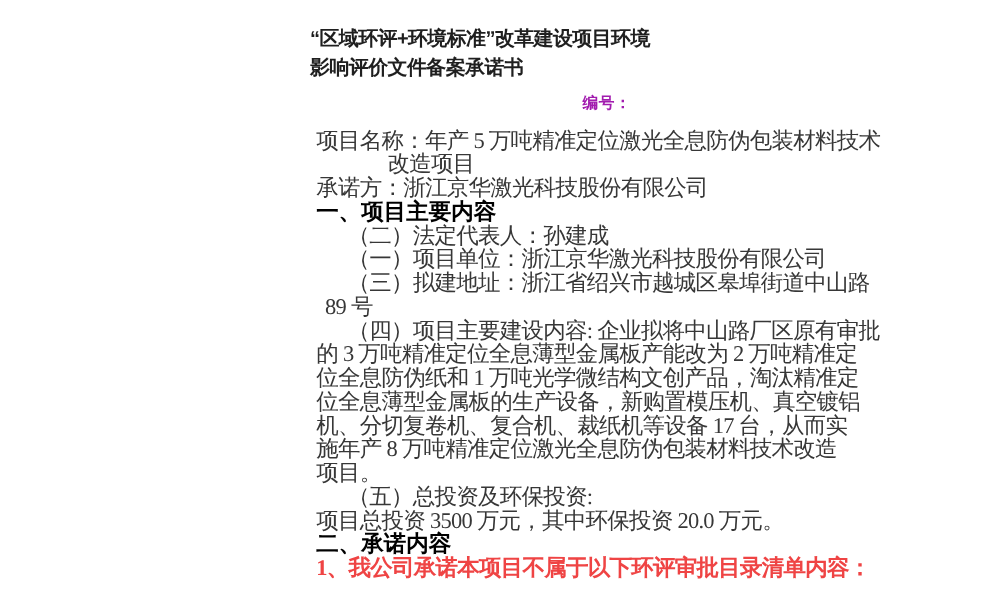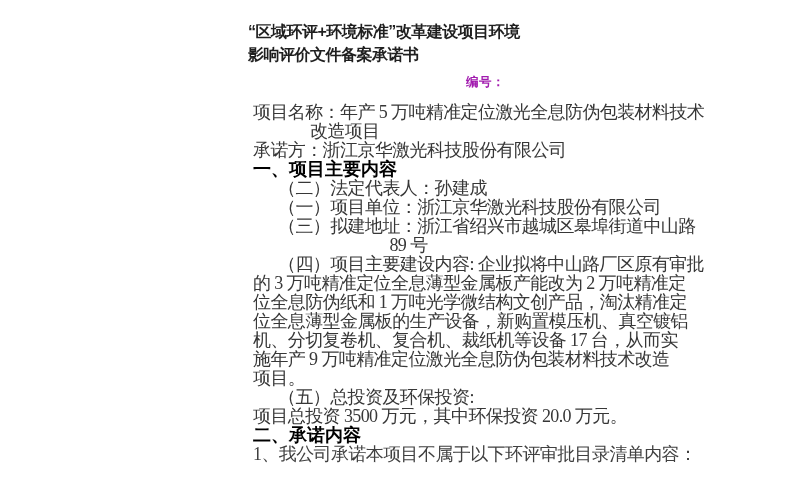--- a/index.html
+++ b/index.html
@@ -52,30 +52,30 @@
     letter-spacing: -0.6px;
     color: #373737;
   }
   .ln {
     height: 19px;
     line-height: 19px;
     white-space: nowrap;
   }
   .ind  { padding-left: 25px; }   
   .cont { padding-left: 57px; }   
-  .num  { padding-left: 7px; text-align: center; }    
+  .num  { padding-left: 7px; }    
   .sec {
     font-family: "Liberation Sans", sans-serif;
     font-weight: 700;
     letter-spacing: 0;
     color: #000000;
   }
   .strong {
-    font-weight: 400;
-    color: #404040;
+    font-weight: 700;
+    color: #ef4444;
   }
 </style>
 </head>
 <body>
 
 <div class="page">
 
   <div class="title-block">
     <div class="title-line">“区域环评+环境标准”改革建设项目环境</div>
     <div class="title-line">影响评价文件备案承诺书</div>
@@ -90,21 +90,21 @@
     <div class="ln sec">一、项目主要内容</div>
     <div class="ln ind">（二）法定代表人：孙建成</div>
     <div class="ln ind">（一）项目单位：浙江京华激光科技股份有限公司</div>
     <div class="ln ind">（三）拟建地址：浙江省绍兴市越城区皋埠街道中山路</div>
     <div class="ln num">89 号</div>
     <div class="ln ind">（四）项目主要建设内容: 企业拟将中山路厂区原有审批</div>
     <div class="ln">的 3 万吨精准定位全息薄型金属板产能改为 2 万吨精准定</div>
     <div class="ln">位全息防伪纸和 1 万吨光学微结构文创产品，淘汰精准定</div>
     <div class="ln">位全息薄型金属板的生产设备，新购置模压机、真空镀铝</div>
     <div class="ln">机、分切复卷机、复合机、裁纸机等设备 17 台，从而实</div>
-    <div class="ln">施年产 9 万吨精准定位激光全息防伪包装材料技术改造</div>
+    <div class="ln">施年产 8 万吨精准定位激光全息防伪包装材料技术改造</div>
     <div class="ln">项目。</div>
     <div class="ln ind">（五）总投资及环保投资:</div>
     <div class="ln">项目总投资 3500 万元，其中环保投资 20.0 万元。</div>
     <div class="ln sec">二、承诺内容</div>
     <div class="ln strong">1、我公司承诺本项目不属于以下环评审批目录清单内容：</div>
   </div>
 
 </div>
 
 </body></html>

